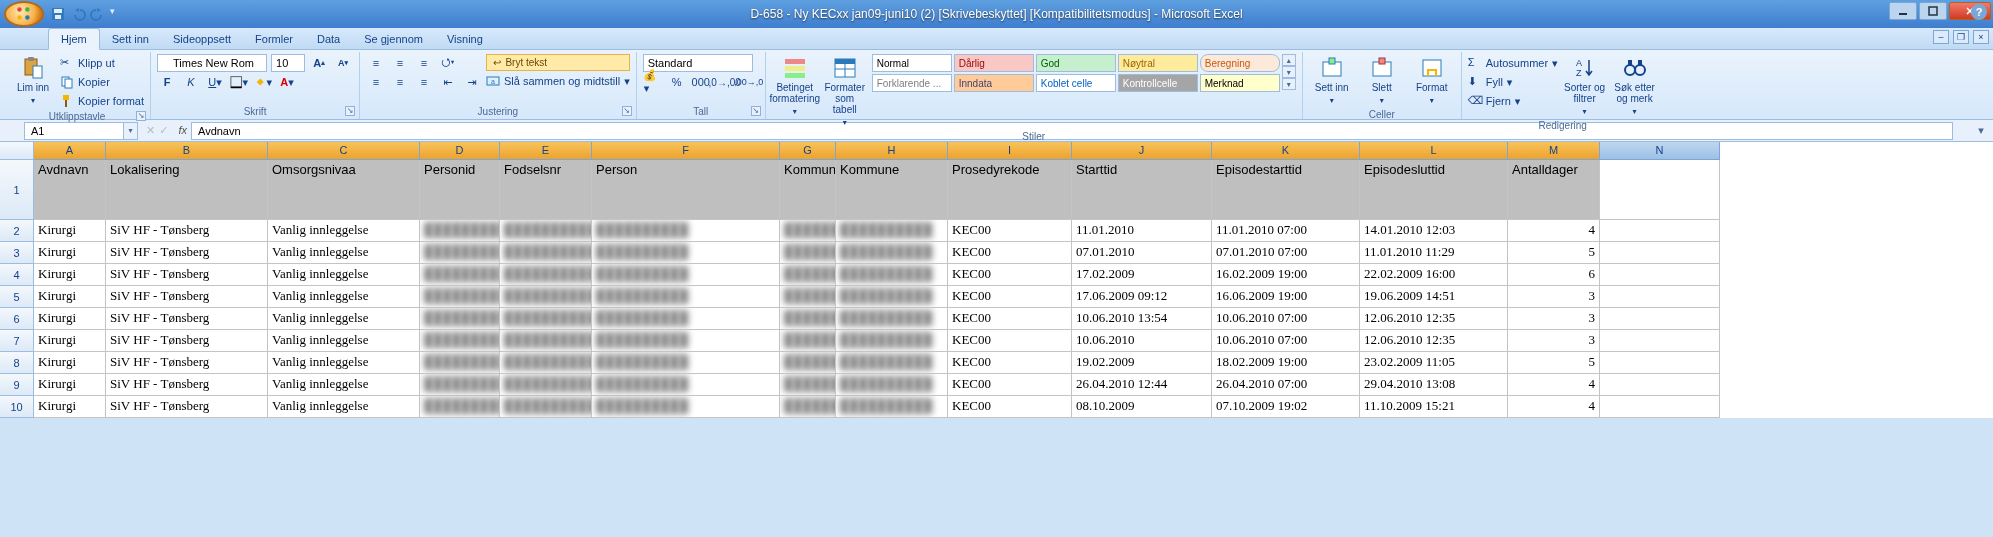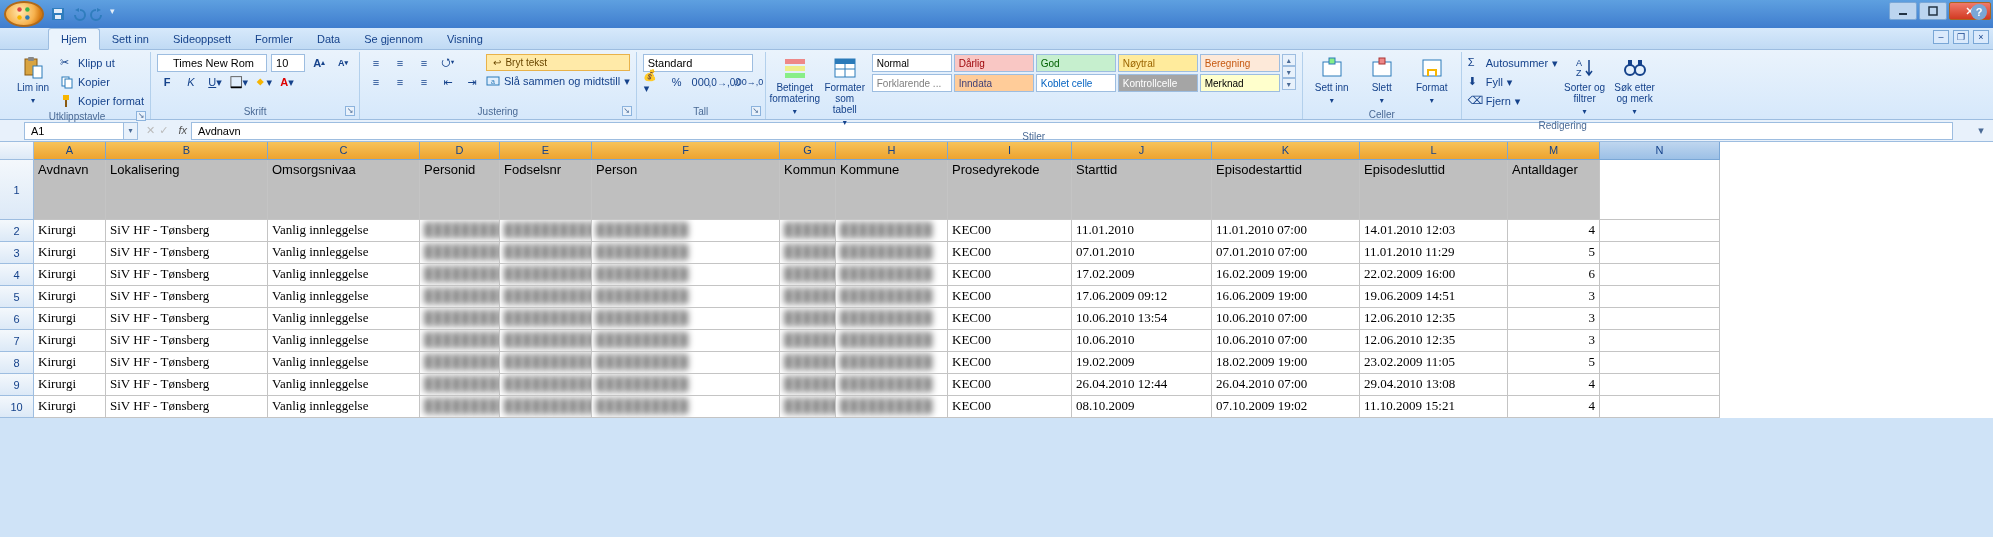--- a/index.html
+++ b/index.html
@@ -136,20 +136,21 @@
     <span class="qat-icon"><svg viewBox="0 0 16 16">
           <path d="M10 4 A5 5 0 1 1 5 9" stroke="#2a7ab9" fill="none" stroke-width="2"></path>
           <path d="M5 4 L9 2 L9 6 Z" fill="#2a7ab9"></path>
         </svg></span>
     <span class="qat-icon"><svg viewBox="0 0 16 16">
           <path d="M6 4 A5 5 0 1 0 11 9" stroke="#2a7ab9" fill="none" stroke-width="2"></path>
           <path d="M11 4 L7 2 L7 6 Z" fill="#2a7ab9"></path>
         </svg></span>
     <span class="qat-icon" style="font-size:9px;color:#fff;">▾</span>
   </div>
+  <div class="title-text">D-658 - Ny KECxx jan09-juni10 (2)  [Skrivebeskyttet]  [Kompatibilitetsmodus] - Microsoft Excel</div>
   <div class="winbtns">
     <div class="winbtn">
         <svg viewBox="0 0 10 10">
           <rect x="1" y="7" width="8" height="2" fill="#234"></rect>
         </svg>
       </div>
     <div class="winbtn">
         <svg viewBox="0 0 10 10">
           <rect x="1" y="1" width="8" height="8" fill="none" stroke="#234" stroke-width="1.5"></rect>
         </svg>
@@ -317,21 +318,21 @@
             </svg></span>
         <span>Formater som tabell</span>
           <span style="font-size:8px;">▾</span>
       </div>
       <div style="display:flex;">
         <div class="style-grid" id="style-grid" style="grid-template-columns:repeat(5,80px);">
             <div class="style-cell" style="background: rgb(255, 255, 255); color: rgb(0, 0, 0);">Normal</div>
             <div class="style-cell" style="background: rgb(249, 199, 196); color: rgb(156, 0, 6);">Dårlig</div>
             <div class="style-cell" style="background: rgb(198, 239, 206); color: rgb(0, 97, 0);">God</div>
             <div class="style-cell" style="background: rgb(255, 235, 156); color: rgb(156, 101, 0);">Nøytral</div>
-            <div class="style-cell" style="background: rgb(253, 233, 217); color: rgb(198, 89, 17);">Beregning</div>
+            <div class="style-cell" style="background: rgb(253, 233, 217); color: rgb(198, 89, 17); border-radius: 8px;">Beregning</div>
             <div class="style-cell" style="background: rgb(255, 255, 255); color: rgb(127, 127, 127);">Forklarende ...</div>
             <div class="style-cell" style="background: rgb(255, 204, 153); color: rgb(63, 63, 118);">Inndata</div>
             <div class="style-cell" style="background: rgb(255, 255, 255); color: rgb(5, 99, 193);">Koblet celle</div>
             <div class="style-cell" style="background: rgb(165, 165, 165); color: rgb(255, 255, 255);">Kontrollcelle</div>
             <div class="style-cell" style="background: rgb(255, 255, 204); color: rgb(0, 0, 0);">Merknad</div>
           </div>
         <div class="style-nav">
           <div>▴</div>
           <div>▾</div>
           <div>▾</div>

